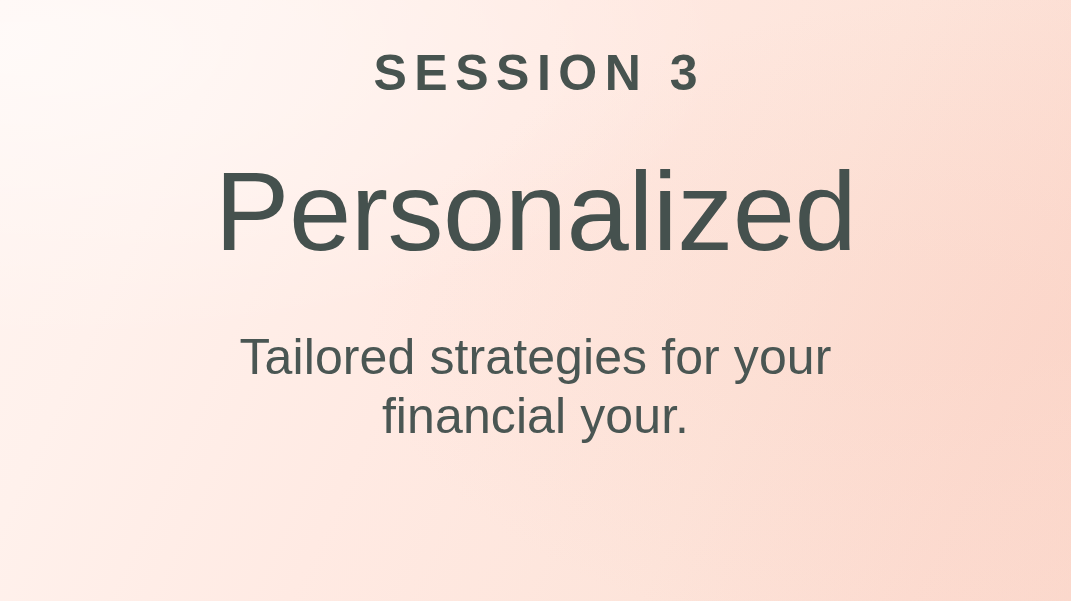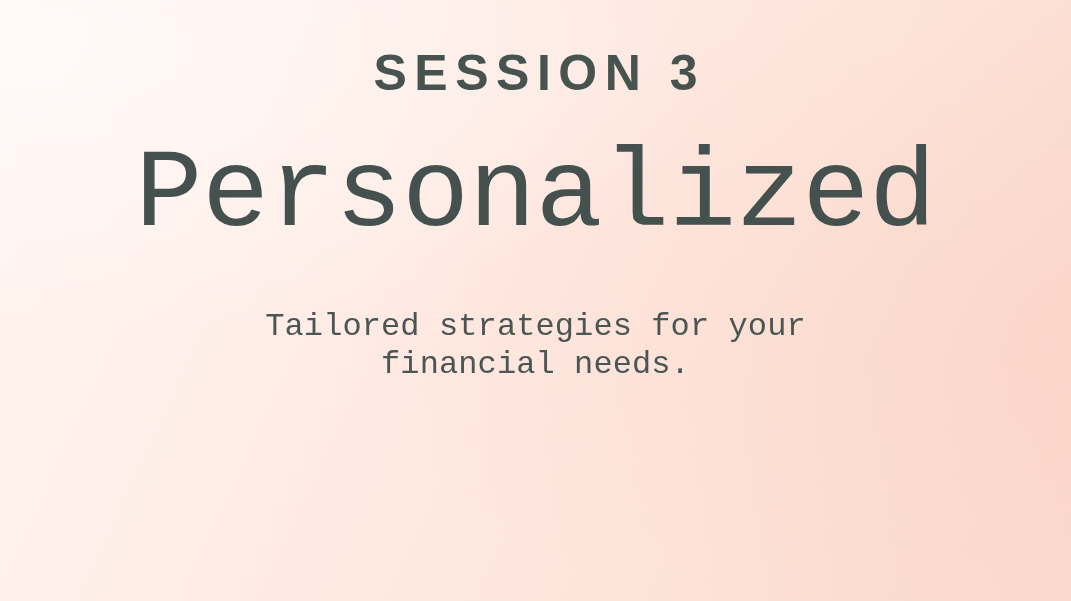--- a/index.html
+++ b/index.html
@@ -63,23 +63,23 @@
     font-weight: 700;
     font-size: 50px;
     line-height: 1.0;
     letter-spacing: 7.5px;
     text-indent: 7.5px; 
     color: #47534f;
   }
 
   
   .headline {
-    margin: 0;
+    margin: 16px;
     padding-top: 42px;
-    font-family: Liberation Mono, monospace;
+    font-family: Liberation Sans, sans-serif;
     font-weight: 400;
     color: #45514e;
   }
 
   .headline-line {
     display: block;
     line-height: 1.0;
   }
 
   .headline-line-1 {
@@ -90,23 +90,23 @@
   .headline-line-2 {
     font-size: 112px;
     letter-spacing: -0.5px;
     padding-top: 16px;
   }
 
   
   .subtitle {
     margin: 12px;
     padding-top: 44px;
-    font-family: Liberation Mono, monospace;
+    font-family: Liberation Sans, sans-serif;
     font-weight: 400;
-    font-size: 32px;
+    font-size: 50px;
     line-height: 1.18;
     color: #4a5653;
     letter-spacing: 0.1px;
   }
 
   .subtitle-line {
     display: block;
   }
 </style>
 </head>
@@ -117,18 +117,18 @@
   <div class="content">
 
     <p class="eyebrow">SESSION 3</p>
 
     <h1 class="headline">
       <span class="headline-line headline-line-1">Personalized</span>
     </h1>
 
     <p class="subtitle">
       <span class="subtitle-line">Tailored strategies for your</span>
-      <span class="subtitle-line">financial needs.</span>
+      <span class="subtitle-line">financial your.</span>
     </p>
 
   </div>
 
 </div>
 
 </body></html>

